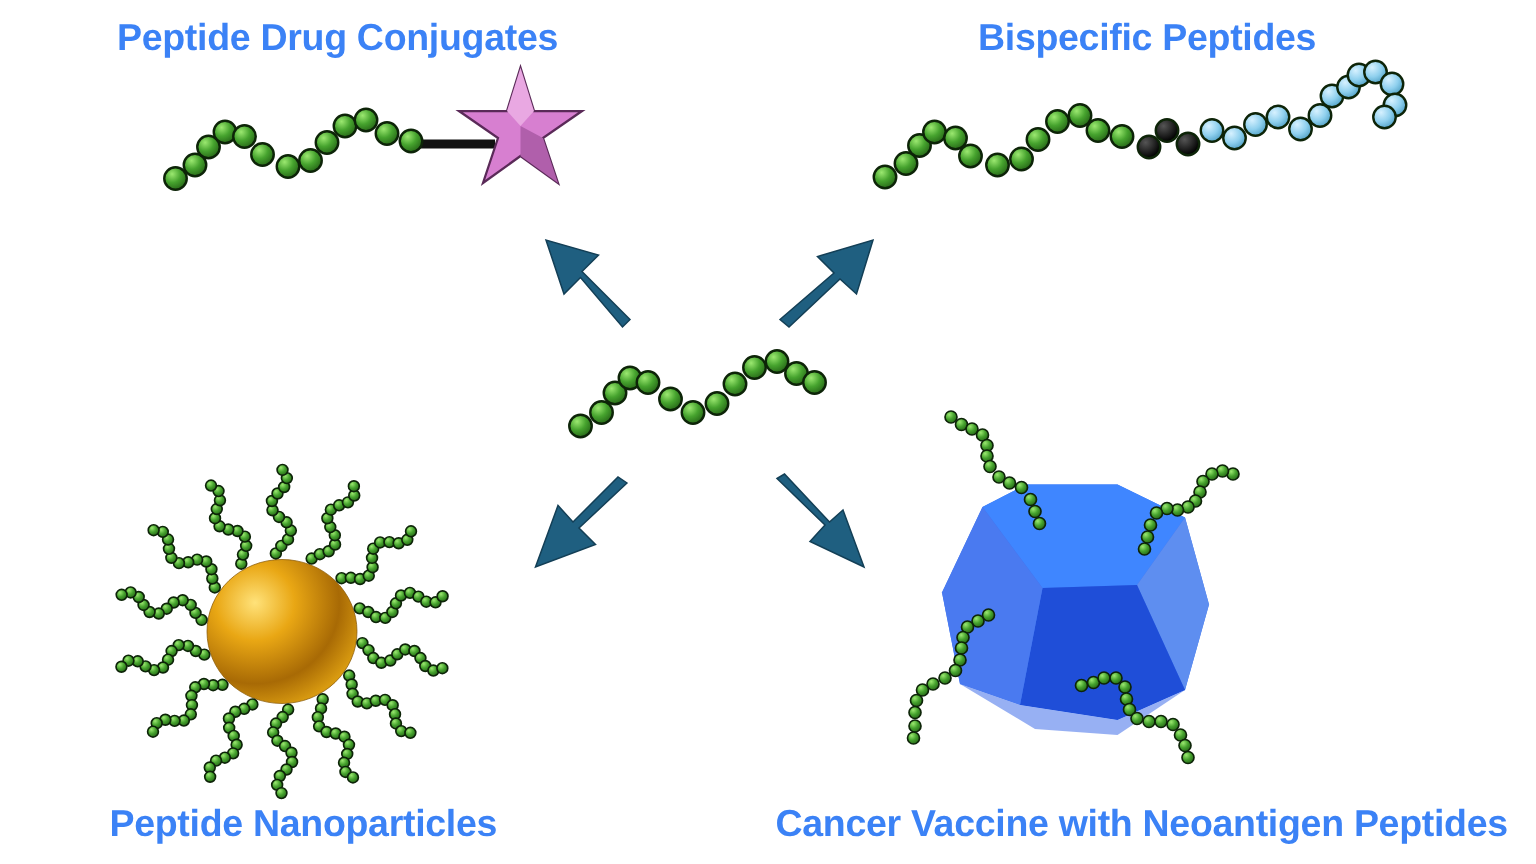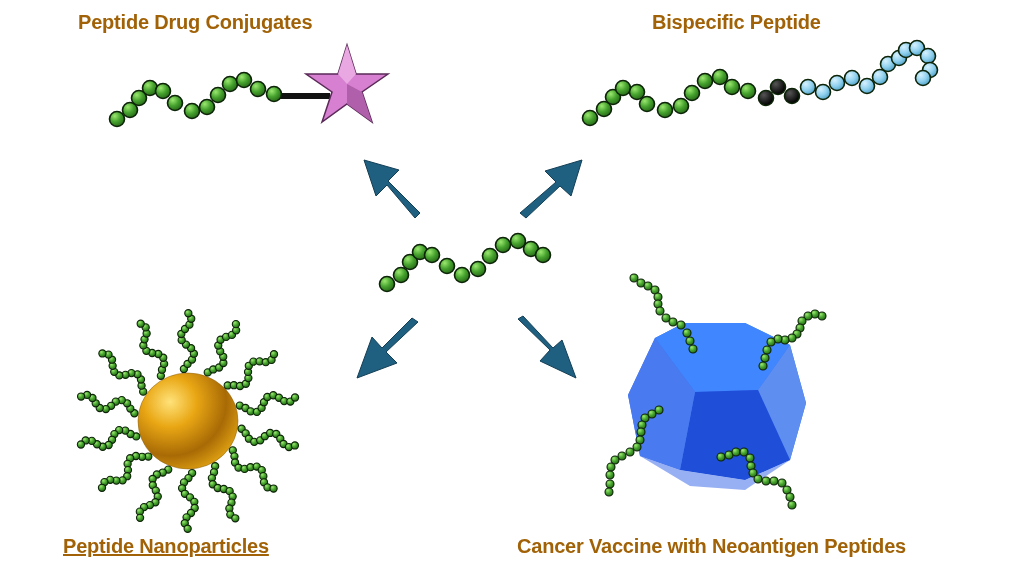--- a/index.html
+++ b/index.html
@@ -1,28 +1,28 @@
 <!DOCTYPE html>
 <html><head>
 <meta charset="utf-8">
 <style>
   html, body { margin: 0; padding: 0; background: #ffffff; }
   body { width: 1024px; height: 576px; position: relative; overflow: hidden; font-family: "Liberation Sans", sans-serif; }
-  .label { position: absolute; font-weight: bold; font-size: 20px; color: #a16207; white-space: nowrap; letter-spacing: -0.2px; }
+  .label { position: absolute; font-weight: bold; font-size: 25px; color: #3b82f6; white-space: nowrap; letter-spacing: -0.2px; }
   #lbl-pdc { left: 78px; top: 11px; }
   #lbl-bsp { left: 652px; top: 11px; }
-  #lbl-np  { left: 63px; top: 535px; text-decoration: underline; }
+  #lbl-np  { left: 73px; top: 535px; }
   #lbl-cv  { left: 517px; top: 535px; }
   svg#scene { position: absolute; left: 0; top: 0; }
 </style>
 </head>
 <body>
 
 <div class="label" id="lbl-pdc">Peptide Drug Conjugates</div>
-<div class="label" id="lbl-bsp">Bispecific Peptide</div>
+<div class="label" id="lbl-bsp">Bispecific Peptides</div>
 <div class="label" id="lbl-np">Peptide Nanoparticles</div>
 <div class="label" id="lbl-cv">Cancer Vaccine with Neoantigen Peptides</div>
 
 <svg id="scene" width="1024" height="576" viewBox="0 0 1024 576">
   <defs>
     <radialGradient id="gBead" cx="35%" cy="30%" r="70%">
       <stop offset="0%" stop-color="#9be870"></stop>
       <stop offset="55%" stop-color="#46a32e"></stop>
       <stop offset="100%" stop-color="#2a6e1a"></stop>
     </radialGradient>

